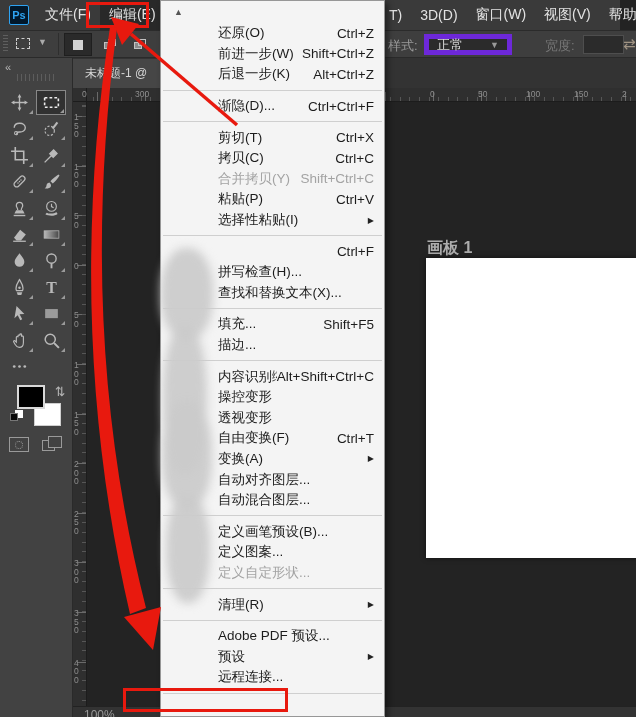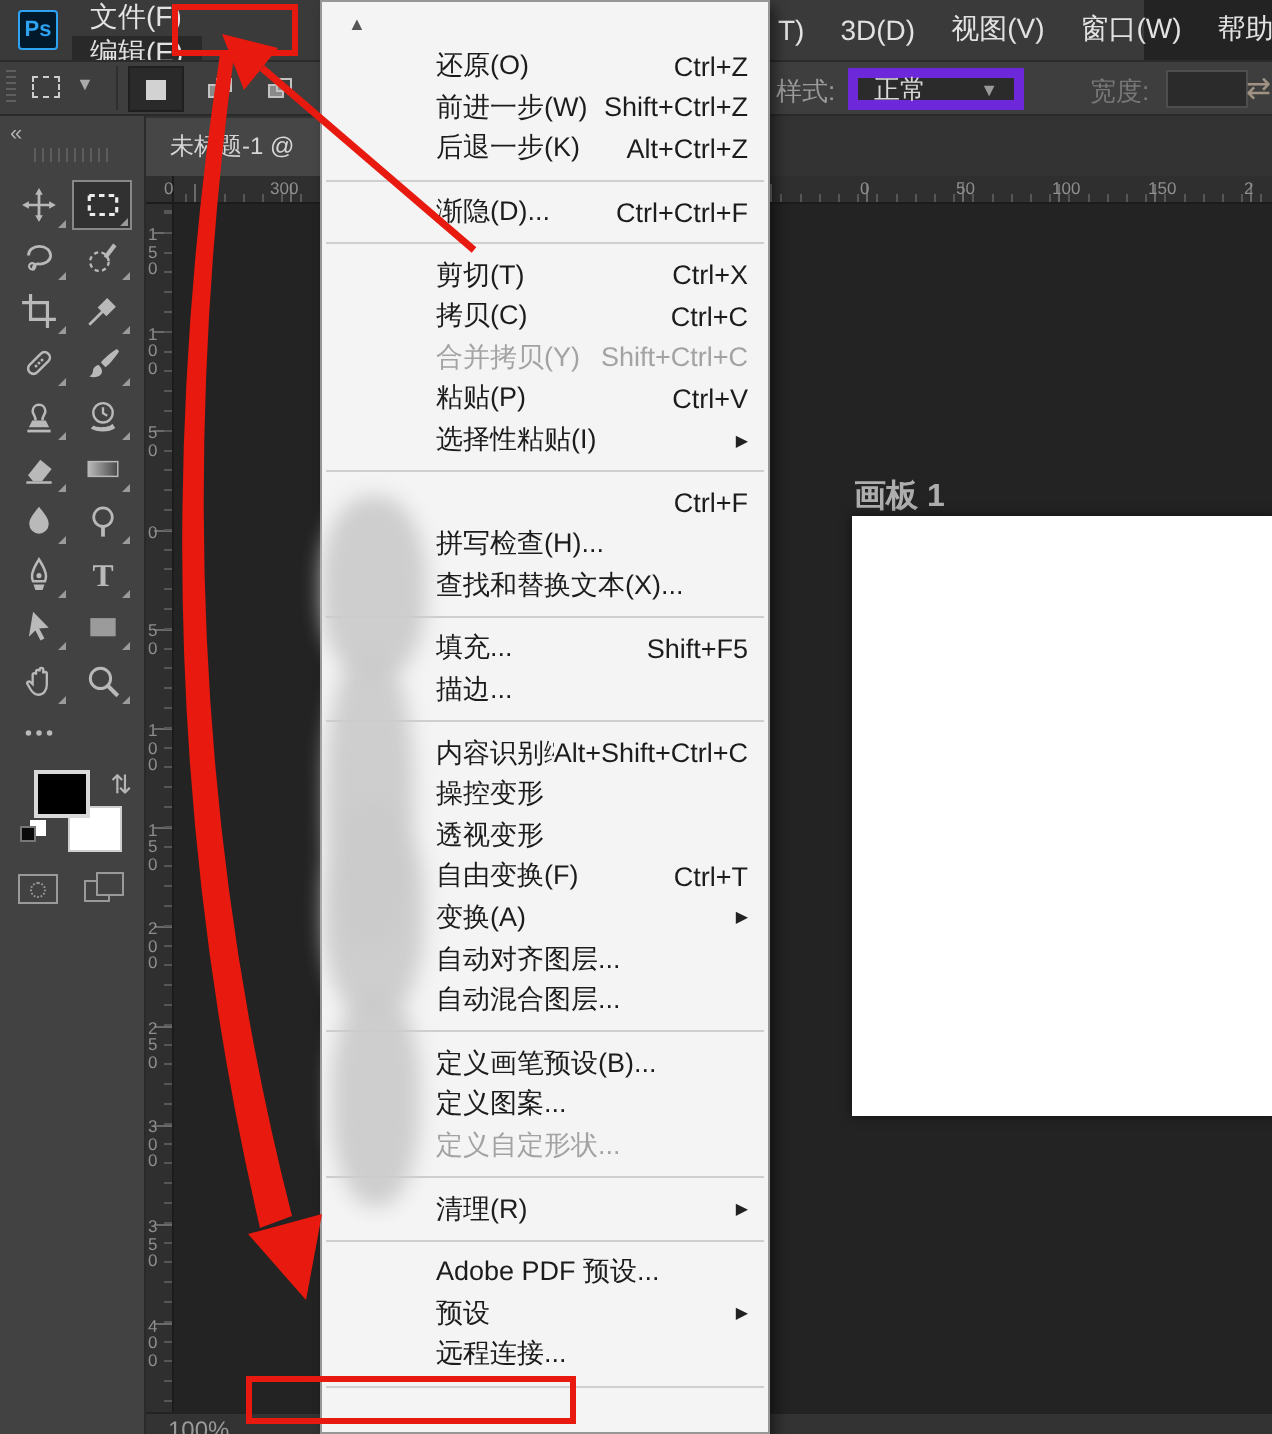--- a/index.html
+++ b/index.html
@@ -3,21 +3,21 @@
 <meta charset="utf-8">
 <style>
   html,body{margin:0;padding:0;background:#232323;}
   #stage{position:relative;width:636px;height:717px;overflow:hidden;
          font-family:"Liberation Sans","DejaVu Sans",sans-serif;
          -webkit-font-smoothing:antialiased;}
   #stage *{box-sizing:border-box;}
   .abs{position:absolute;}
 
   
-  .menubar{left:0;top:0;width:572px;height:30px;background:#3a3a3a;color:#e2e2e2;font-size:14px;}
+  .menubar{left:0;top:0;width:620px;height:30px;background:#3a3a3a;color:#e2e2e2;font-size:14px;}
   .ps-logo{left:9px;top:5px;width:20px;height:20px;background:#02182b;border:1px solid #2ea3f2;
            color:#2ea3f2;font-size:11px;font-weight:bold;display:flex;align-items:center;justify-content:center;border-radius:2px;}
   .mb-item{top:0;height:30px;display:flex;align-items:center;padding:0 9px;white-space:nowrap;}
   .mb-item.active{background:#292929;}
 
   
   .optionsbar{left:0;top:30px;width:636px;height:28px;background:#3e3e3e;border-top:1px solid #2b2b2b;border-bottom:1px solid #2a2a2a;}
   .grip-v{left:3px;top:35px;width:5px;height:18px;
           background:repeating-linear-gradient(to bottom,#5f5f5f 0 1px,transparent 1px 3px);}
   .opt-marquee{left:16px;top:38px;width:14px;height:11px;border:1px dashed #cdcdcd;}
@@ -103,29 +103,29 @@
   .annot{left:0;top:0;width:636px;height:717px;z-index:40;pointer-events:none;}
   .redbox{position:absolute;border:3px solid var(--red);}
 </style>
 </head>
 <body>
 
 <div id="stage">
 
   <div class="abs menubar">
     <div class="abs ps-logo">Ps</div>
-    <div id="mb-left" class="abs" style="left:36px;top:0;height:30px;display:flex;flex-direction:column;">
+    <div id="mb-left" class="abs" style="left:36px;top:0;height:30px;display:flex;">
         <div class="mb-item">文件(F)</div>
         <div class="mb-item active">编辑(E)</div>
       </div>
     <div id="mb-right" class="abs" style="left:380px;top:0;height:30px;display:flex;">
         <div class="mb-item">T)</div>
         <div class="mb-item">3D(D)</div>
+        <div class="mb-item">窗口(W)</div>
         <div class="mb-item">视图(V)</div>
-        <div class="mb-item">窗口(W)</div>
         <div class="mb-item">帮助(H)</div>
       </div>
   </div>
 
   <div class="abs optionsbar"></div>
   <div class="abs grip-v"></div>
   <div class="abs opt-marquee"></div>
   <div class="abs opt-chevron">▼</div>
   <div class="abs opt-sep"></div>
   <div class="abs selmode-btn pressed" style="left:64px;">

